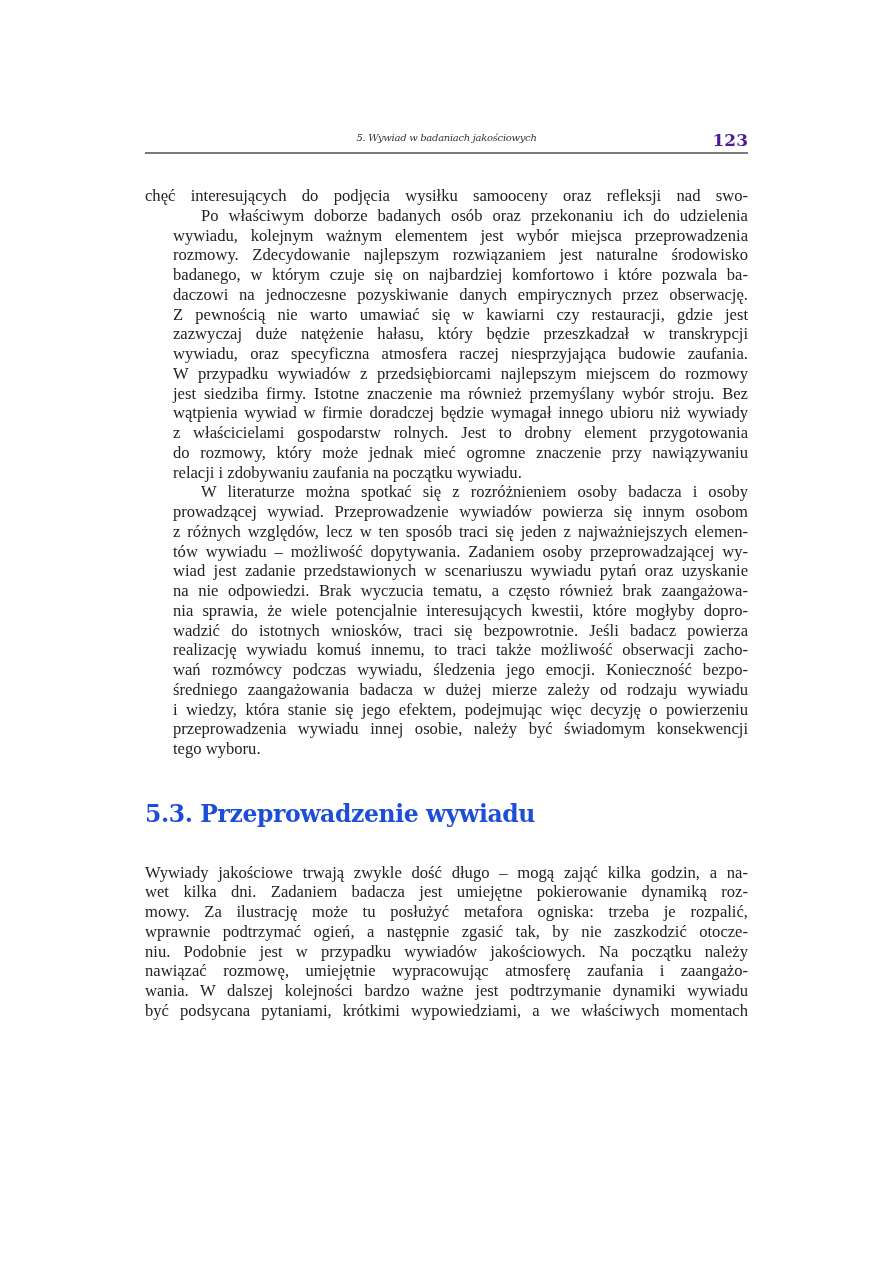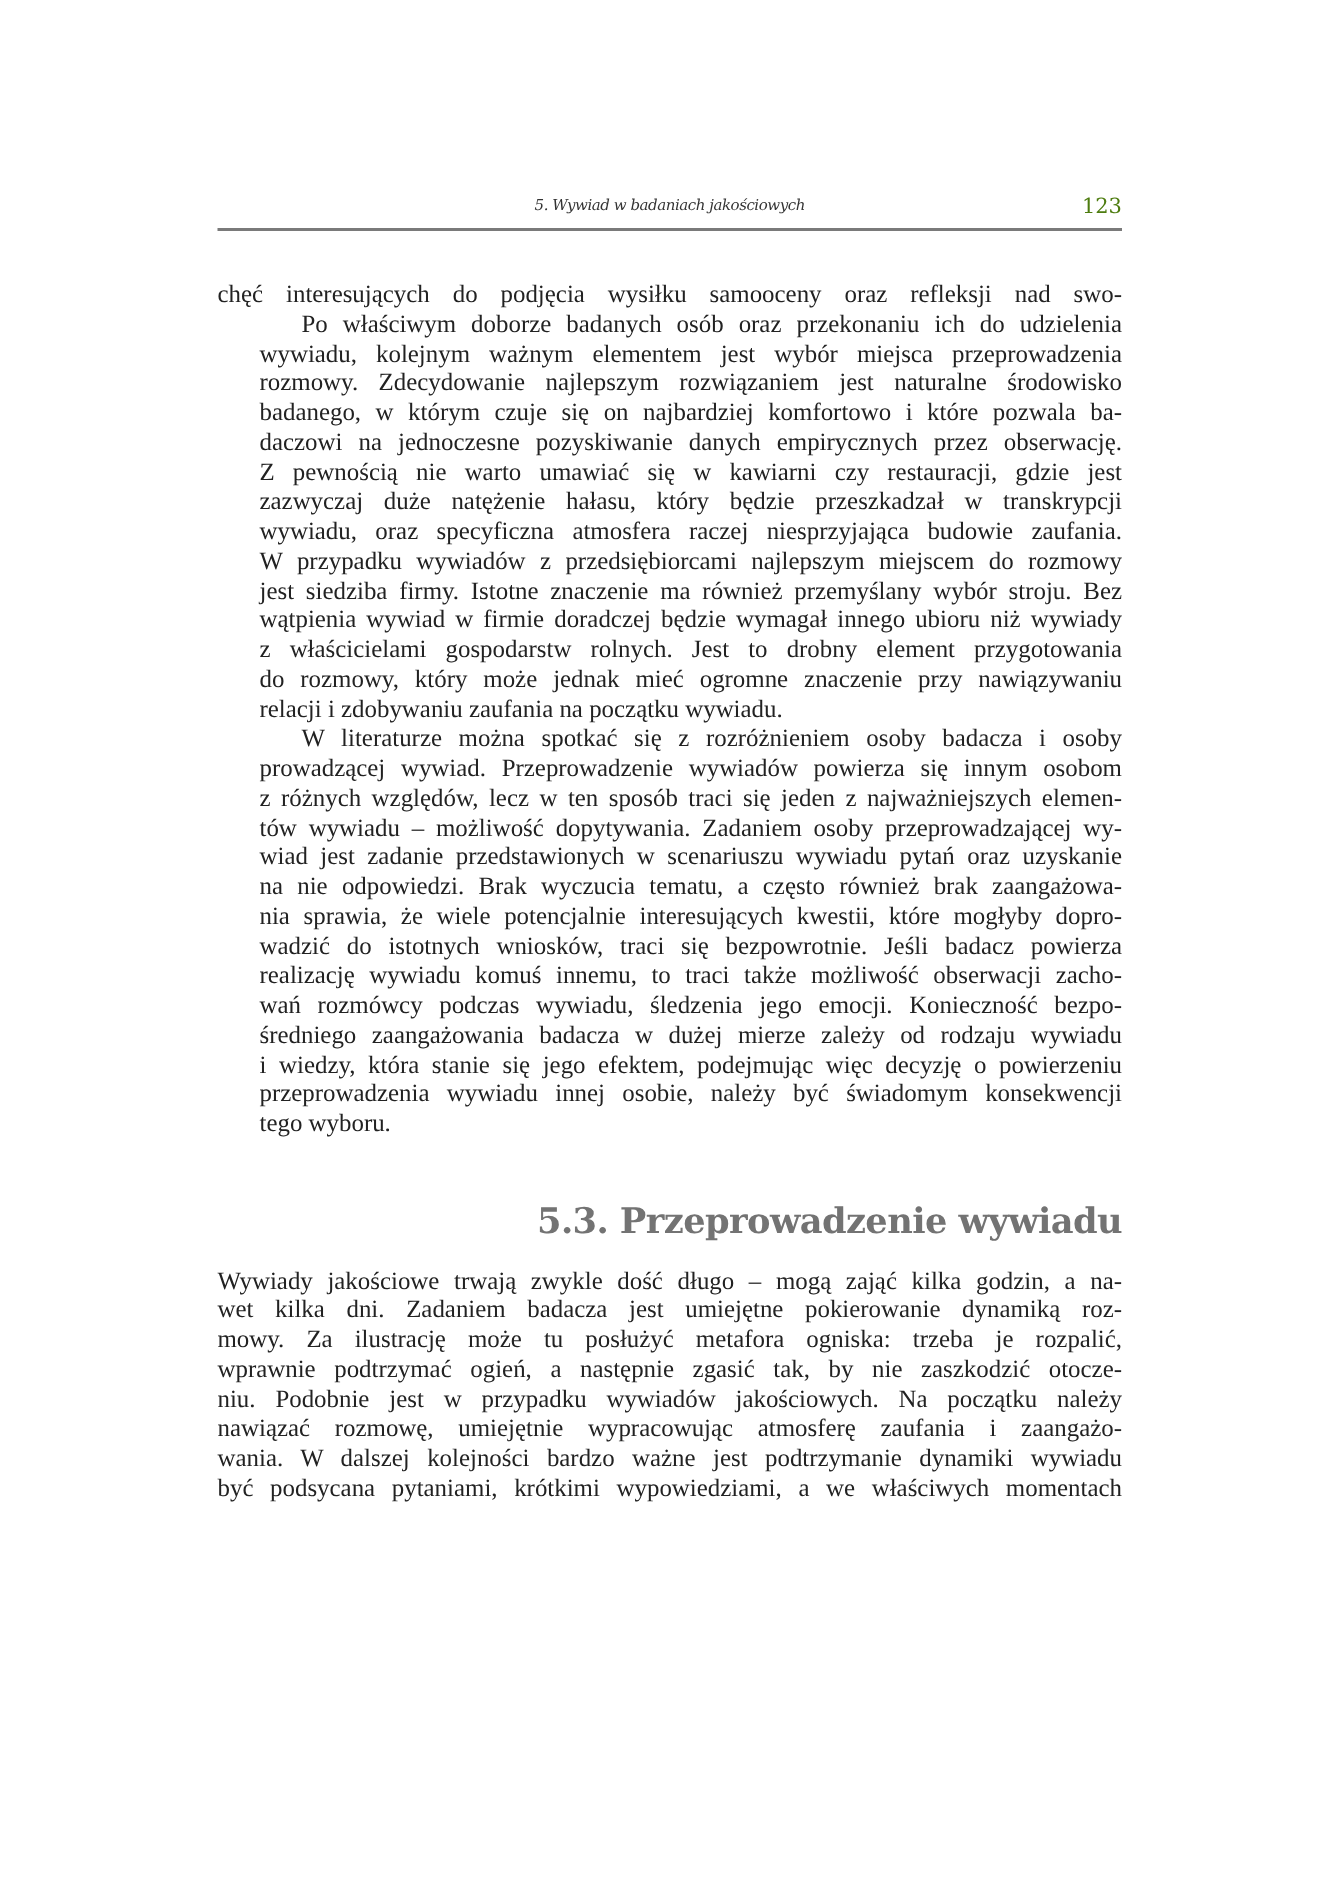--- a/index.html
+++ b/index.html
@@ -13,36 +13,36 @@
       position: relative; height: 22px;
       border-bottom: 2px solid #7a7a7a;
     }
     .running-title {
       position: absolute; left: 0; right: 0; top: 2px; text-align: center;
       font-style: italic; font-size: 10px; color: #333;
       font-family: "DejaVu Serif", serif; letter-spacing: -0.3px;
     }
     .page-number {
       position: absolute; right: 0; top: 0px;
-      font-size: 14px; font-weight: normal; color: #4d7c0f;
+      font-size: 17px; font-weight: bold; color: #4c1d95;
       font-family: "DejaVu Serif", serif;
     }
     .body-text {
       margin-top: 32px;
       font-size: 16.6px; line-height: 19.75px; text-align: justify;
       hyphens: manual;
     }
     .body-text p { margin: 0; }
     .body-text p.indent { text-indent: 28px; }
     .line { display: block; text-align: justify; text-align-last: justify; white-space: nowrap; }
     .line.last { text-align-last: left; }
     .section-heading {
-      margin: 46px 0 19px 0; text-align: right;
+      margin: 46px 0 38px 0; text-align: left;
       font-family: "DejaVu Serif", serif; font-weight: bold;
-      font-size: 23.5px; color: #737373; letter-spacing: -0.4px;
+      font-size: 23.5px; color: #1d4ed8; letter-spacing: -0.4px;
     }
   </style>
 </head>
 <body>
 
 <div class="page">
   <div class="running-head">
     <span class="running-title">5. Wywiad w badaniach jakościowych</span>
     <span class="page-number">123</span>
   </div>

